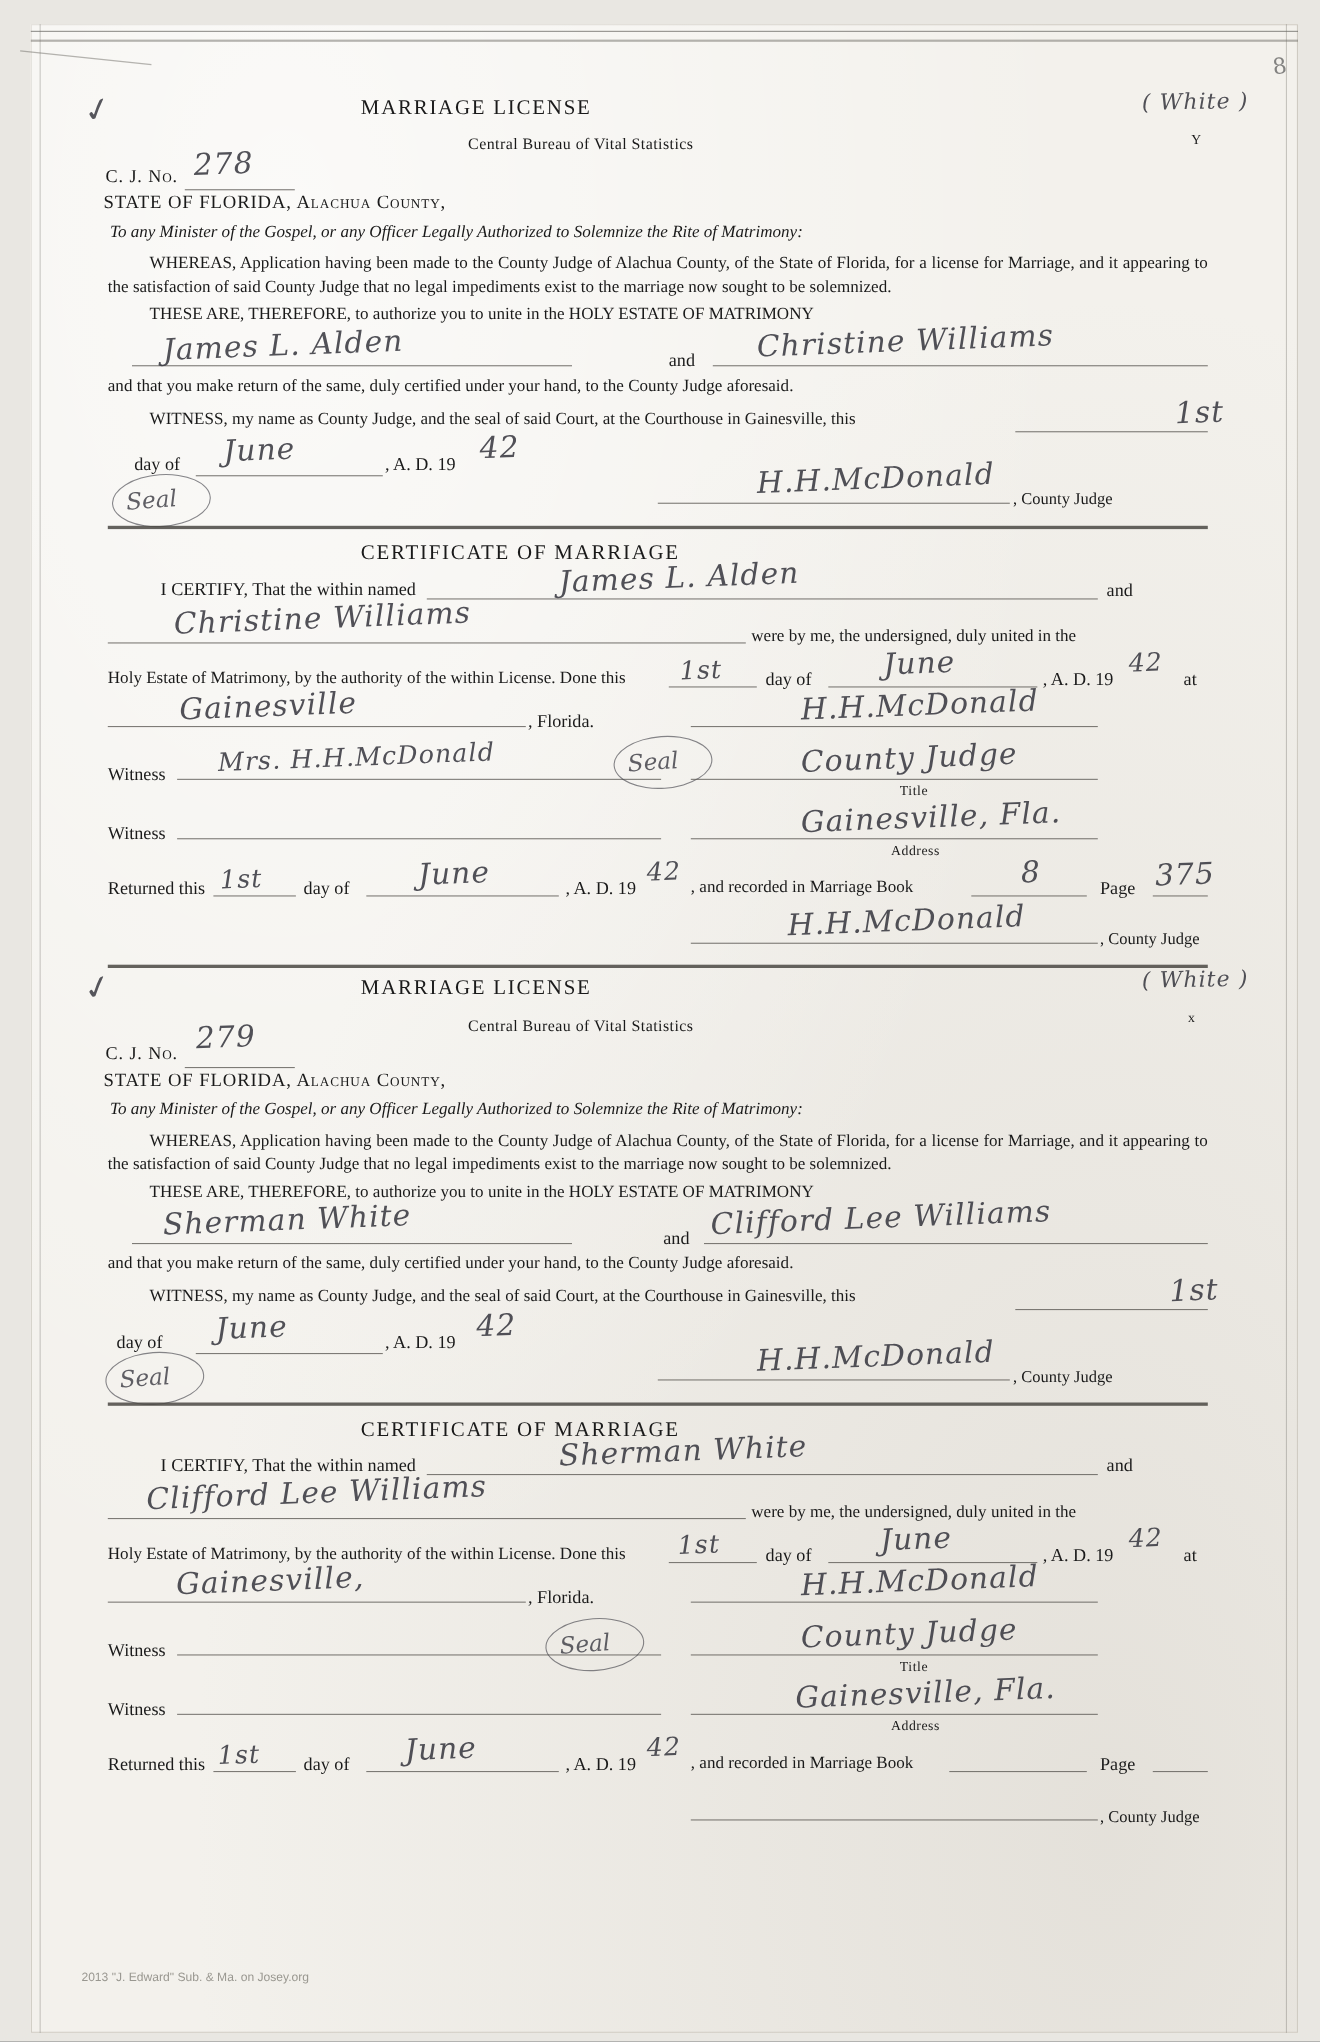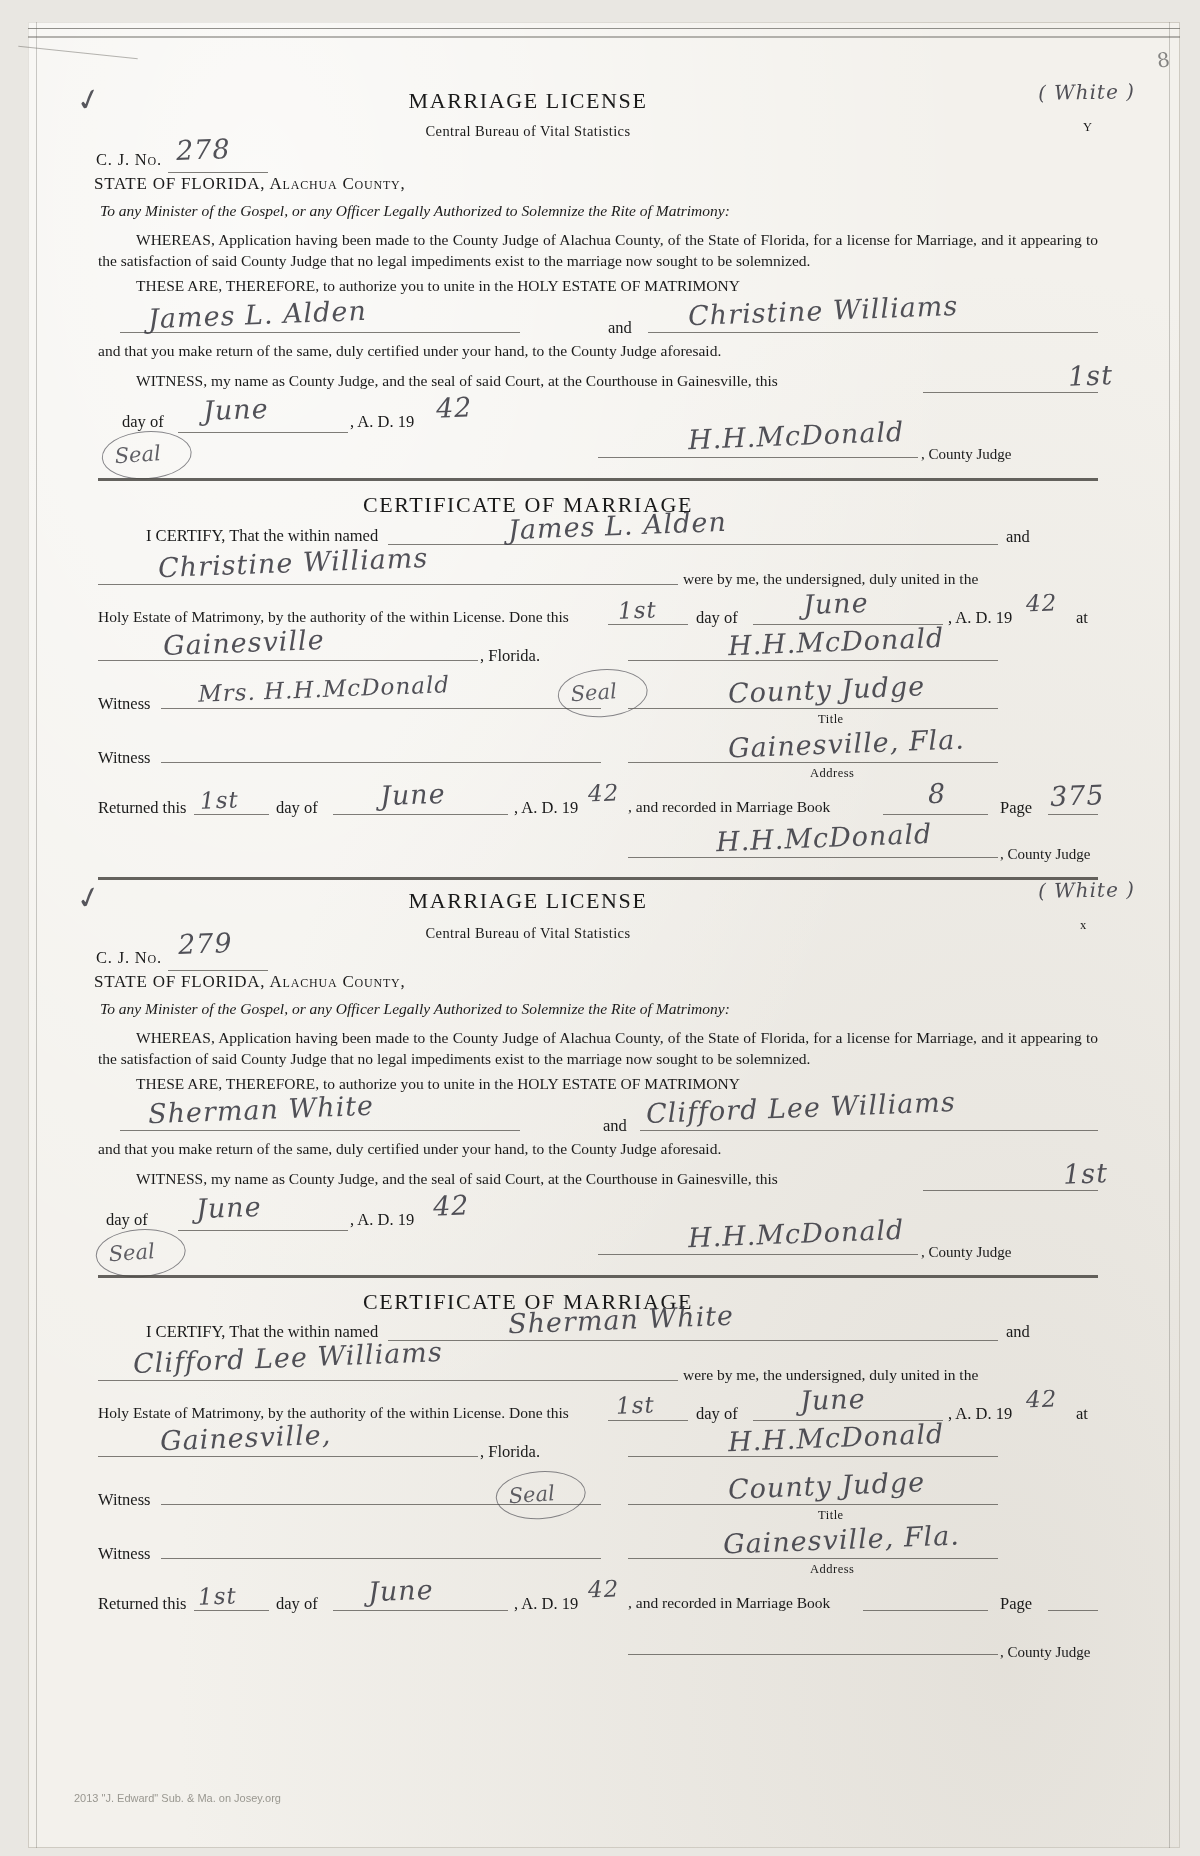--- a/index.html
+++ b/index.html
@@ -35,22 +35,21 @@
       radial-gradient(ellipse at 85% 90%, rgba(210,205,196,0.45), rgba(255,255,255,0) 60%);
     pointer-events: none;
   }
   
   .edge-line {
     position: absolute;
     background: #6f6d68;
     opacity: .75;
   }
   .hdr-title {
-    text-align: center;
-    font-size: 22px;
+    font-size: 19px;
     letter-spacing: 1.6px;
     font-variant: small-caps;
   }
   .hdr-sub {
     text-align: center;
     font-size: 14.5px;
     margin-top: 9px;
     letter-spacing: .4px;
   }
   .line-label { font-size: 16.5px; }

